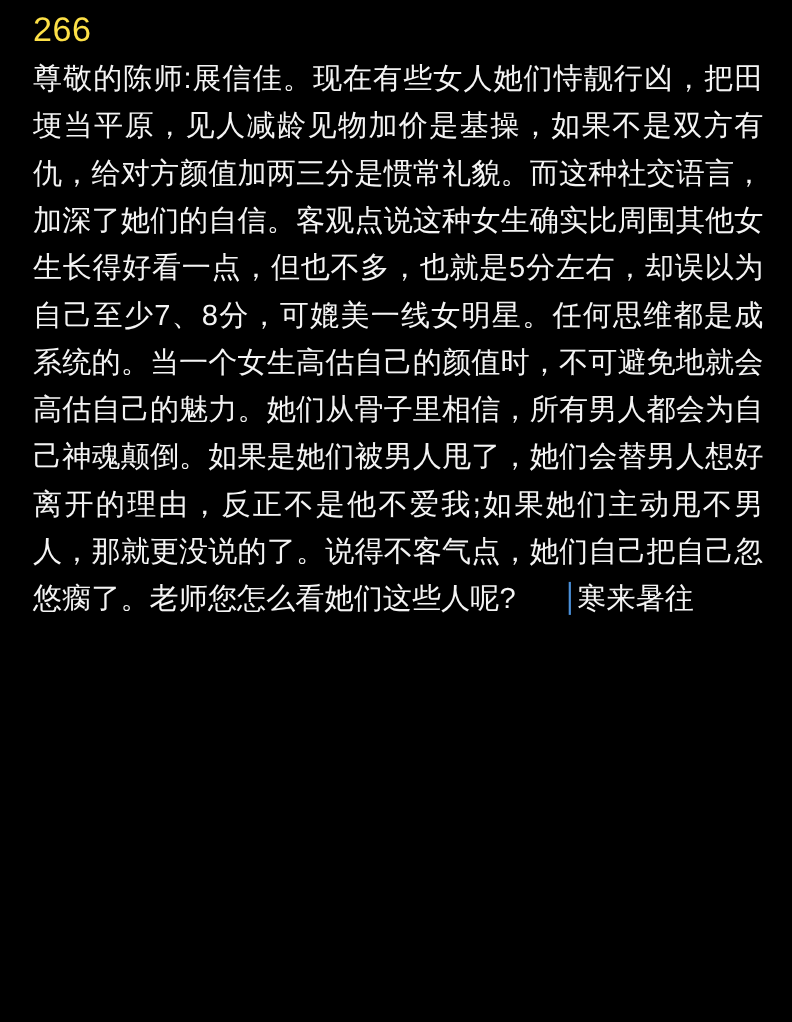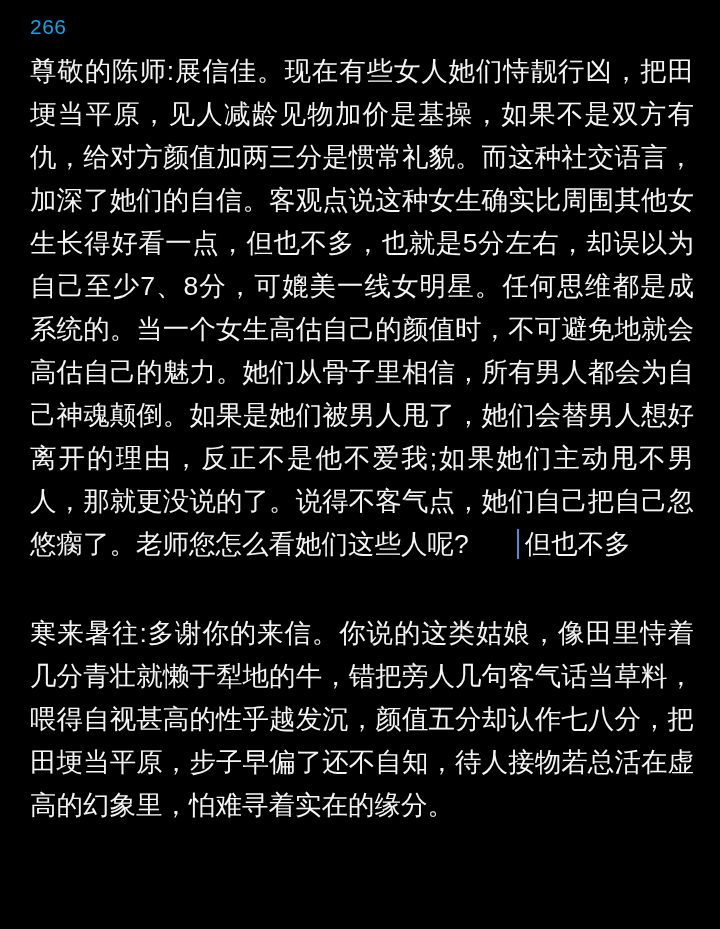--- a/index.html
+++ b/index.html
@@ -15,24 +15,24 @@
     overflow: hidden;
   }
   .page {
     width: 720px;
     height: 929px;
     box-sizing: border-box;
     padding: 10px 26px 0 30px;
     position: relative;
   }
   .page-number {
-    font-size: 21px;
+    font-size: 31px;
     line-height: 34px;
     font-weight: 400;
-    color: #0ea5e9;
+    color: #fde047;
     margin: 0 0 6px 0;
     letter-spacing: 0.5px;
   }
   .letter-body {
     font-size: 26.5px;
     line-height: 43px;
     color: #f4f4f4;
     text-align: justify;
     text-justify: inter-character;
     margin: 0;
@@ -63,20 +63,19 @@
   }
 </style>
 </head>
 <body>
 
 <div class="page">
 
   <div class="page-number">266</div>
 
   <div class="letter-body">
-    <span>尊敬的陈师:展信佳。现在有些女人她们恃靓行凶，把田埂当平原，见人减龄见物加价是基操，如果不是双方有仇，给对方颜值加两三分是惯常礼貌。而这种社交语言，加深了她们的自信。客观点说这种女生确实比周围其他女生长得好看一点，但也不多，也就是5分左右，却误以为自己至少7、8分，可媲美一线女明星。任何思维都是成系统的。当一个女生高估自己的颜值时，不可避免地就会高估自己的魅力。她们从骨子里相信，所有男人都会为自己神魂颠倒。如果是她们被男人甩了，她们会替男人想好离开的理由，反正不是他不爱我;如果她们主动甩不男人，那就更没说的了。说得不客气点，她们自己把自己忽悠瘸了。老师您怎么看她们这些人呢?</span><span class="signature-wrap"><span class="cursor-bar"></span><span>但也不多</span></span>
+    <span>尊敬的陈师:展信佳。现在有些女人她们恃靓行凶，把田埂当平原，见人减龄见物加价是基操，如果不是双方有仇，给对方颜值加两三分是惯常礼貌。而这种社交语言，加深了她们的自信。客观点说这种女生确实比周围其他女生长得好看一点，但也不多，也就是5分左右，却误以为自己至少7、8分，可媲美一线女明星。任何思维都是成系统的。当一个女生高估自己的颜值时，不可避免地就会高估自己的魅力。她们从骨子里相信，所有男人都会为自己神魂颠倒。如果是她们被男人甩了，她们会替男人想好离开的理由，反正不是他不爱我;如果她们主动甩不男人，那就更没说的了。说得不客气点，她们自己把自己忽悠瘸了。老师您怎么看她们这些人呢?</span><span class="signature-wrap"><span class="cursor-bar"></span><span>寒来暑往</span></span>
   </div>
 
   <div class="gap"></div>
 
-  <div class="reply-body">寒来暑往:多谢你的来信。你说的这类姑娘，像田里恃着几分青壮就懒于犁地的牛，错把旁人几句客气话当草料，喂得自视甚高的性乎越发沉，颜值五分却认作七八分，把田埂当平原，步子早偏了还不自知，待人接物若总活在虚高的幻象里，怕难寻着实在的缘分。</div>
 
 </div>
 
 </body></html>

